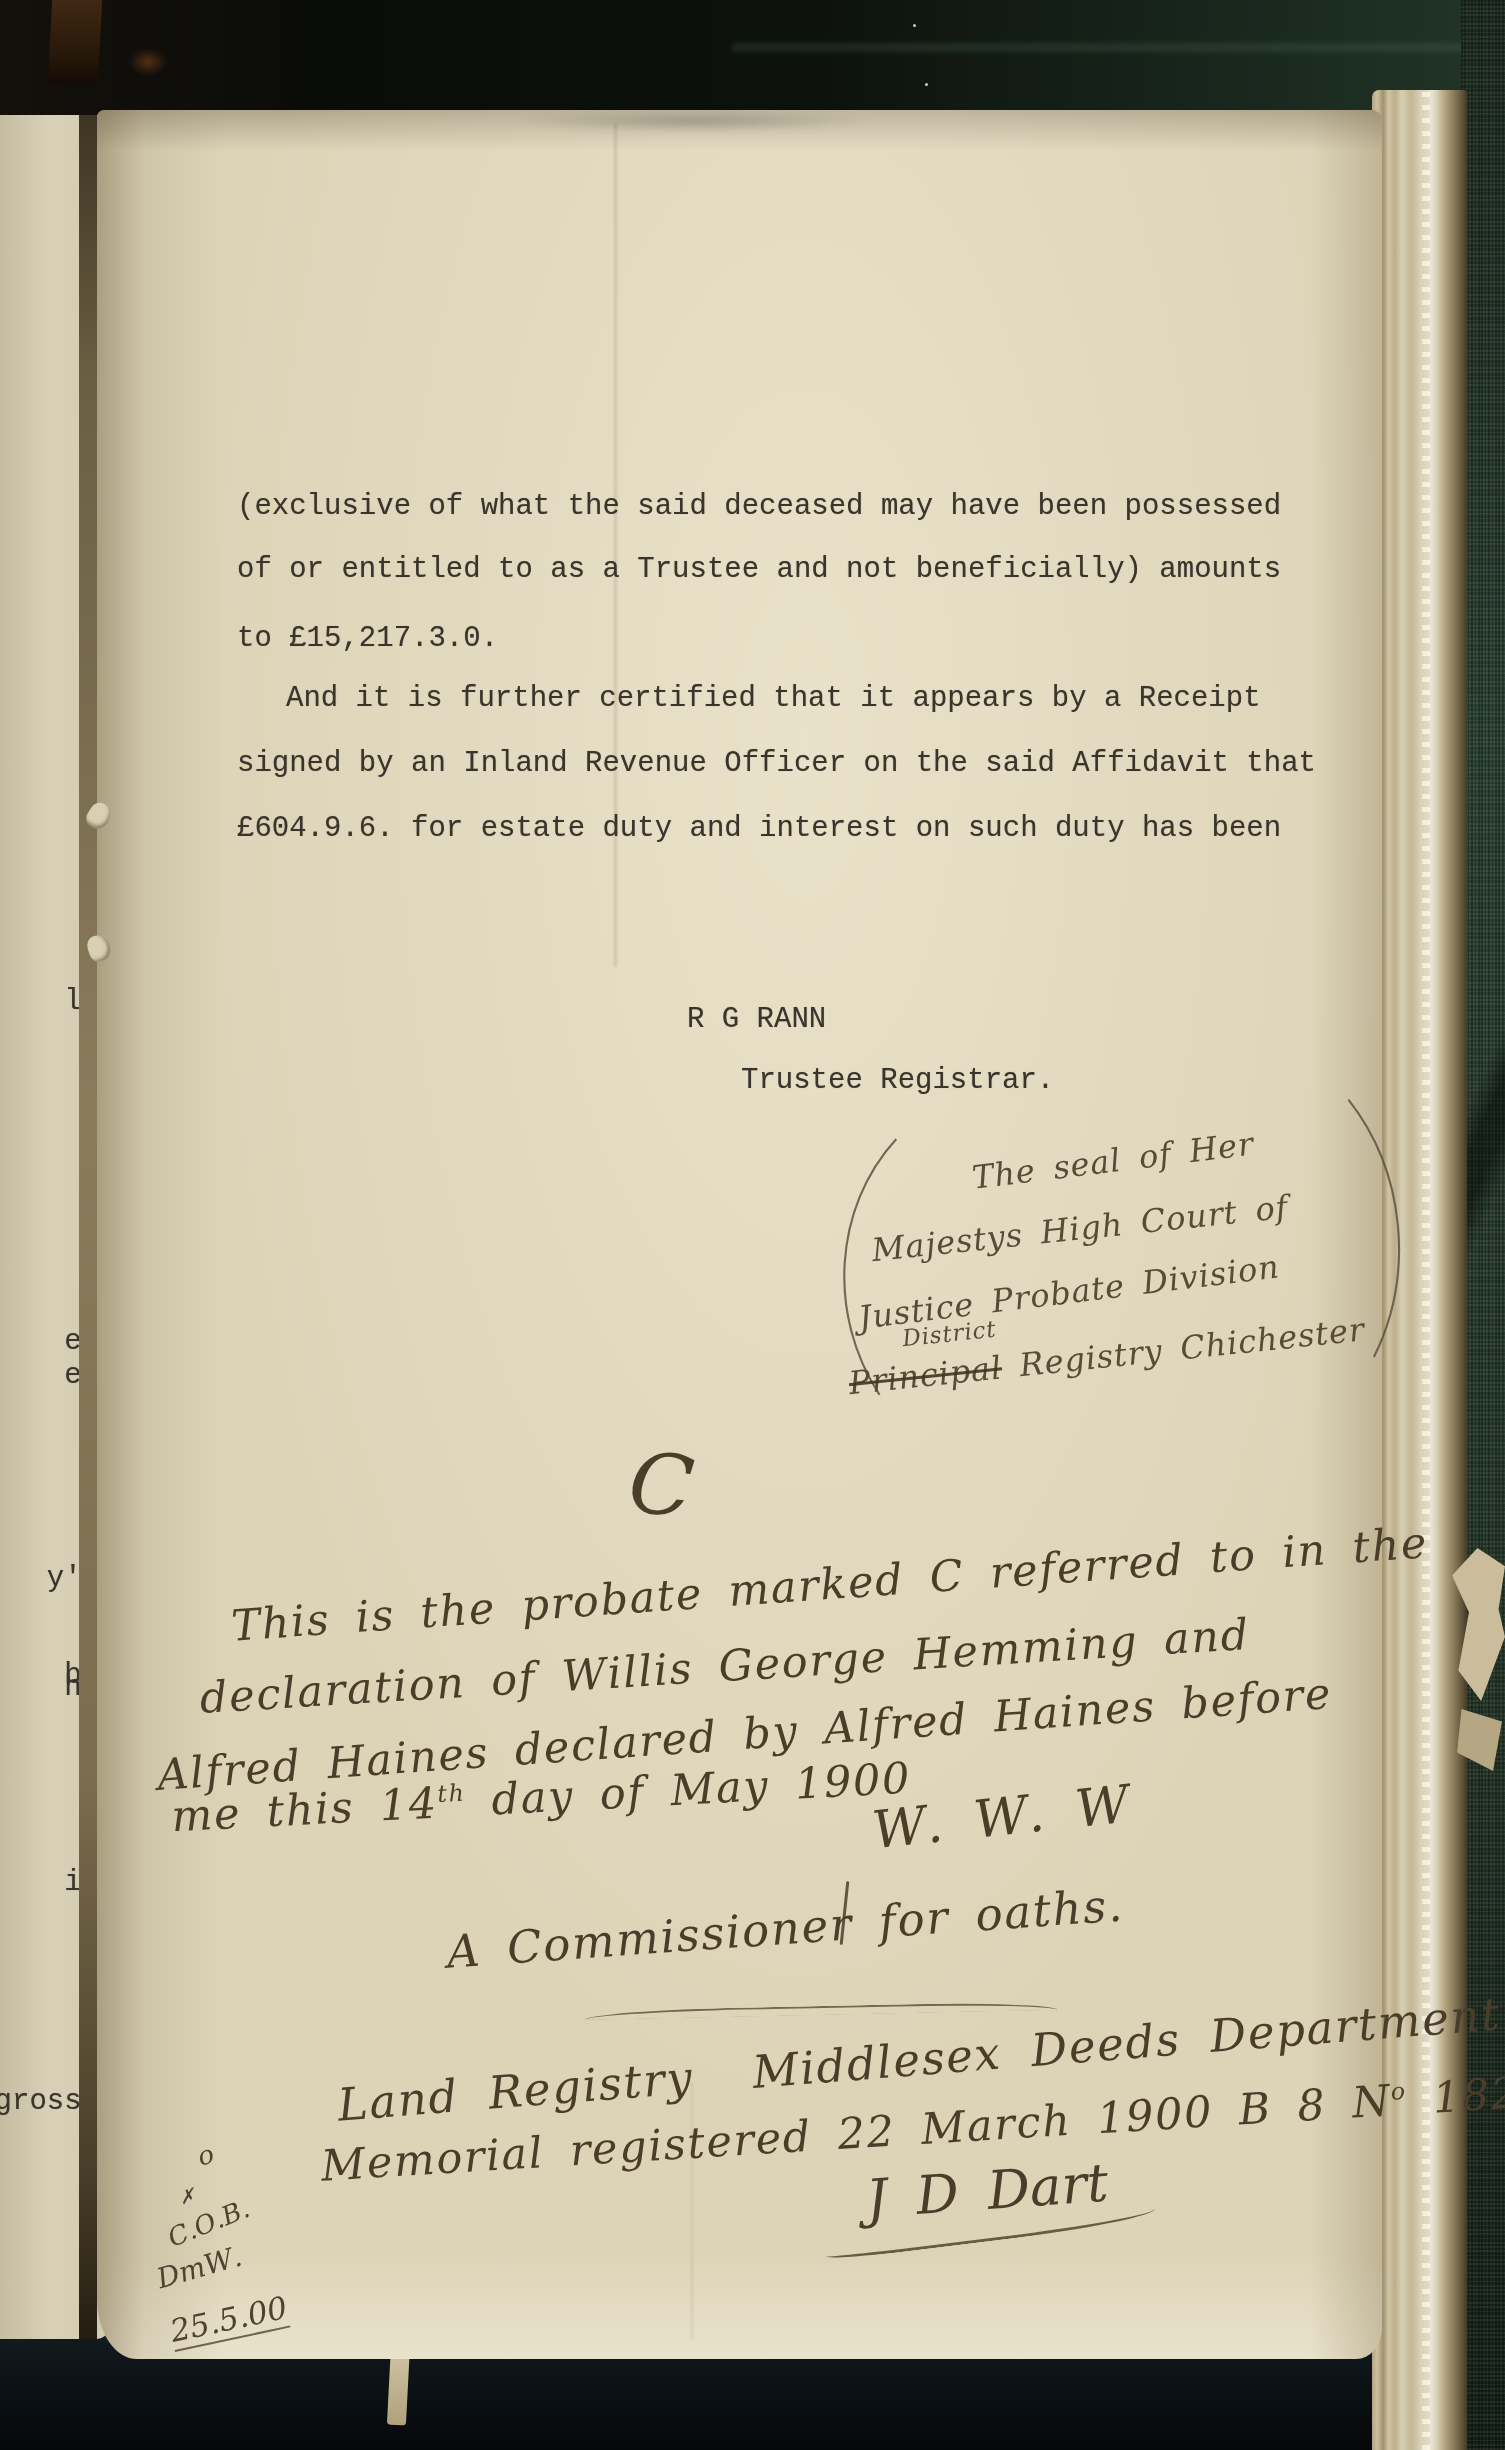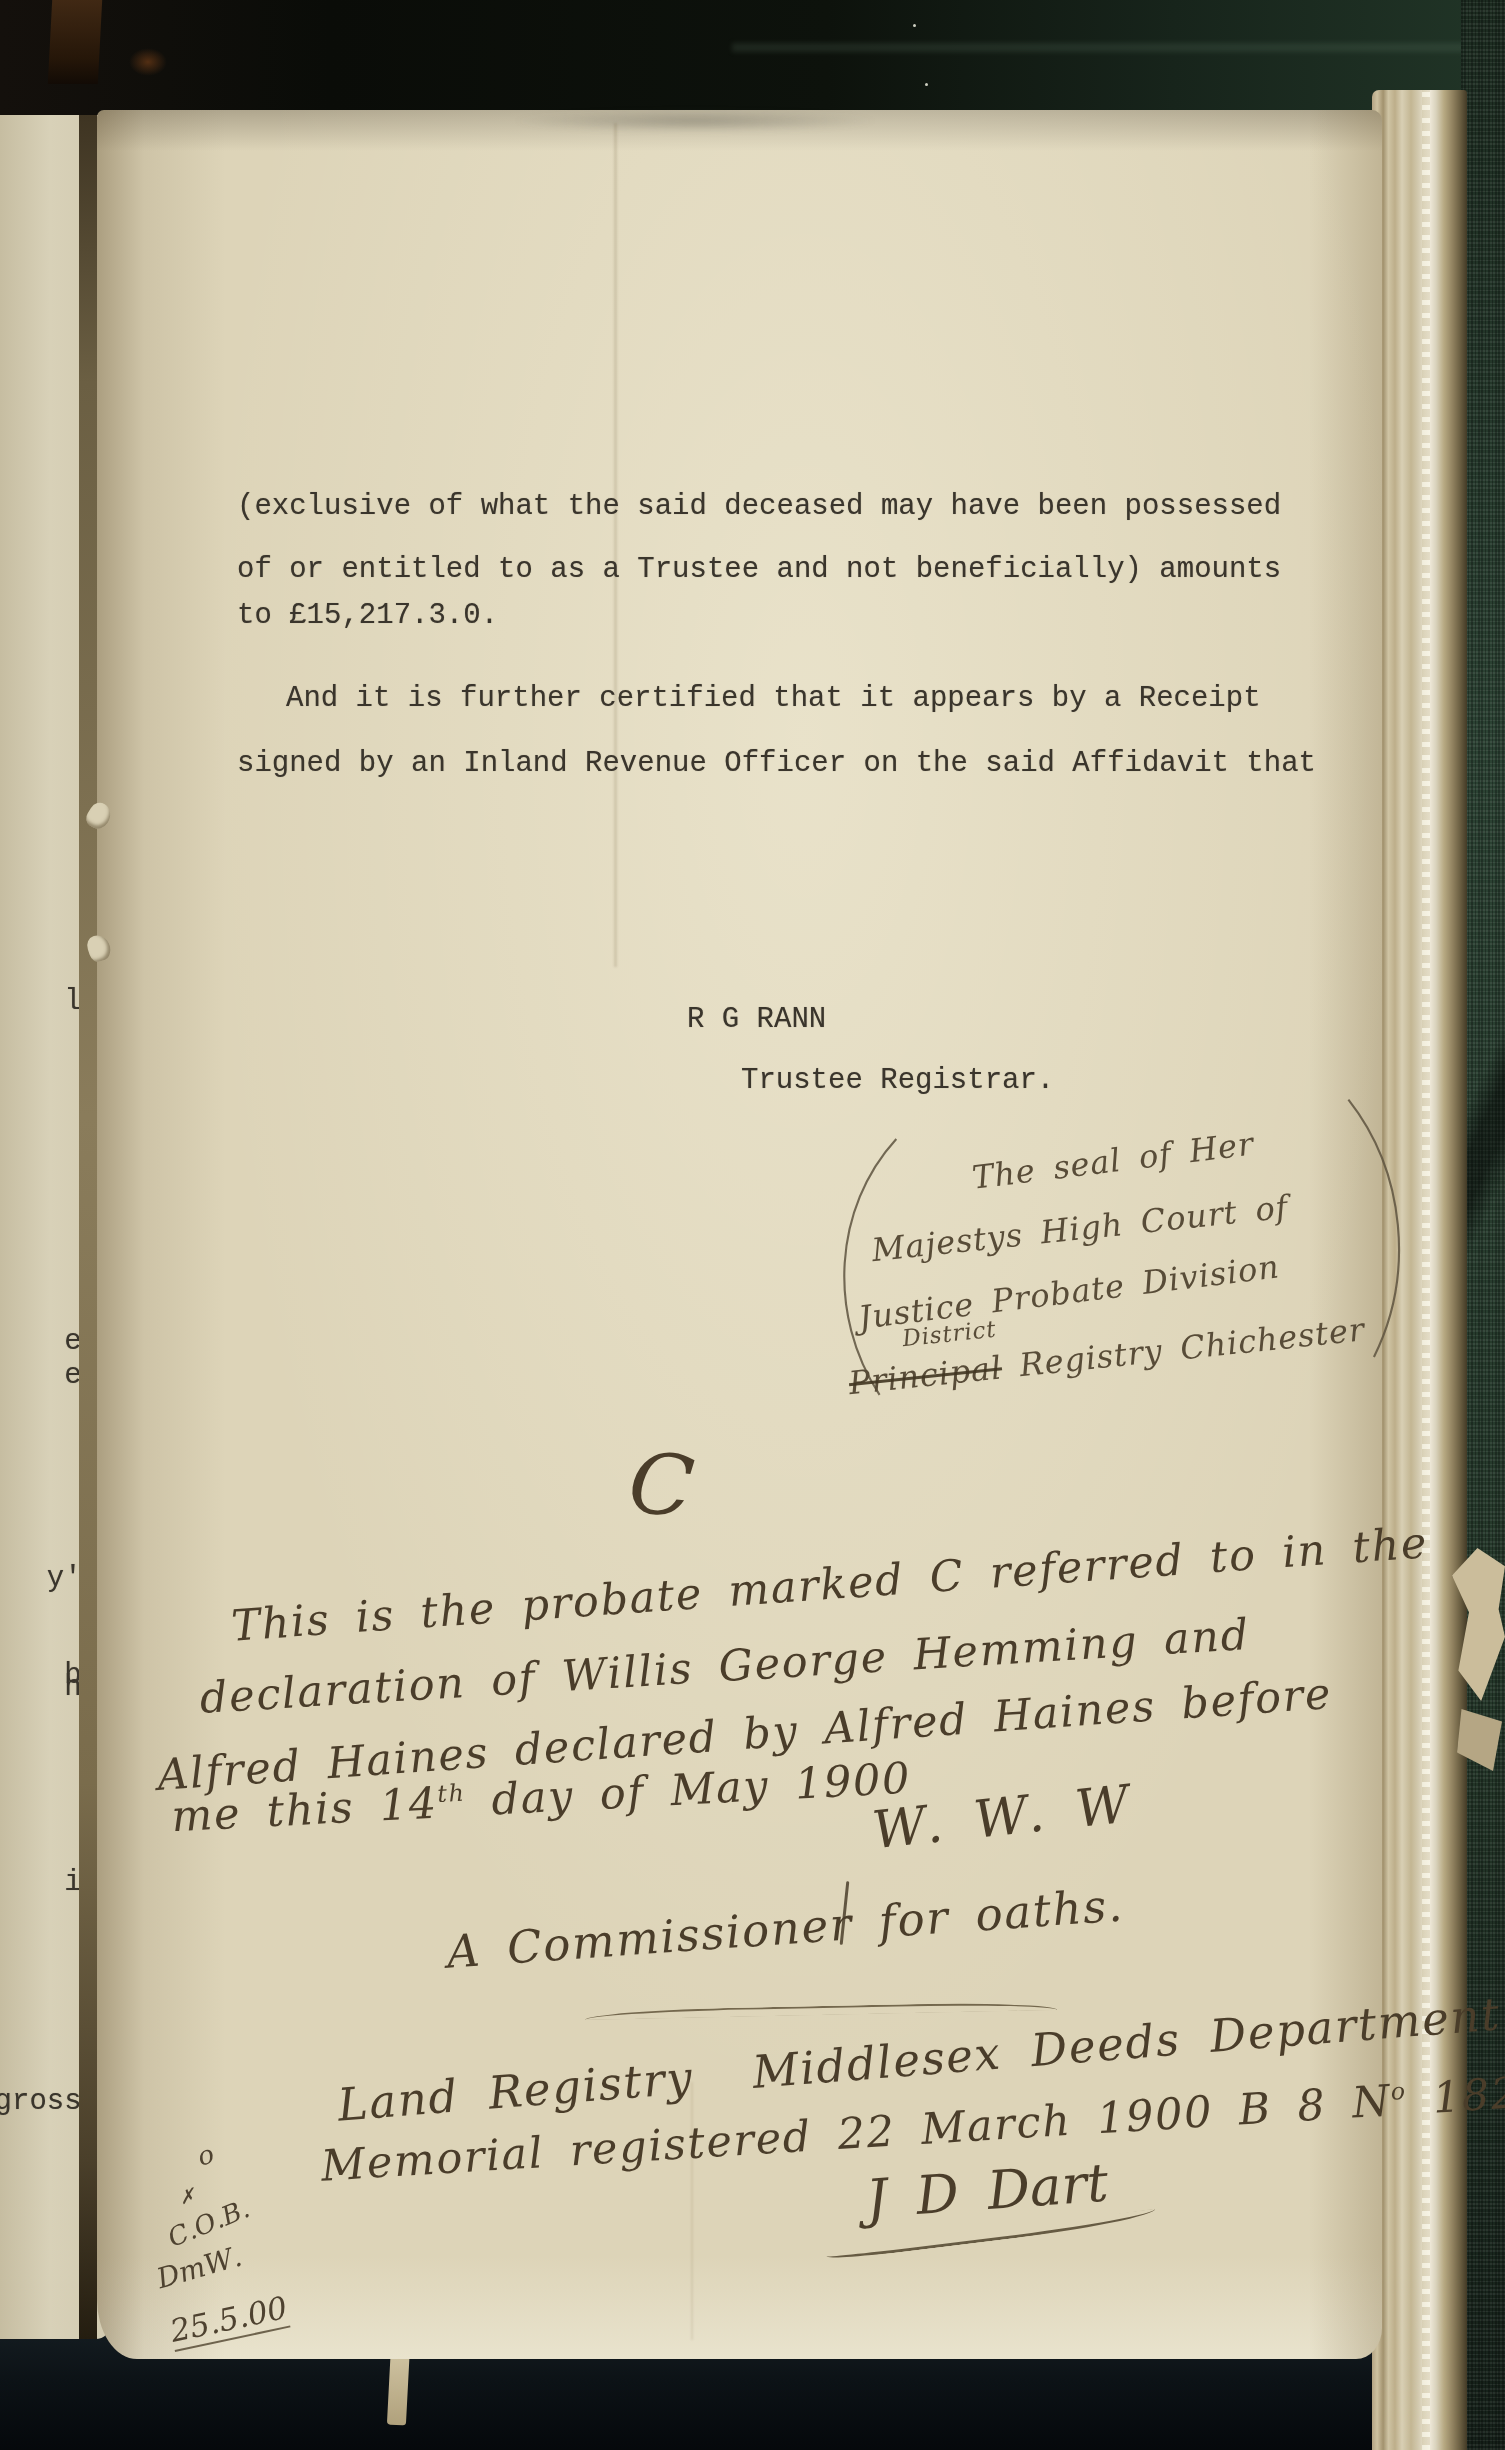--- a/index.html
+++ b/index.html
@@ -126,23 +126,24 @@
 
   <div class="abs main-page">
     <div class="abs smudge"></div>
     <div class="abs crease" style="left:517px;top:13px;width:2.6px;height:844px"></div>
     <div class="abs crease" style="left:594px;top:1972px;width:1.7px;height:258px;opacity:.7"></div>
     <div class="abs tear" style="left:-8.6px;top:693px;transform:rotate(32deg)"></div>
     <div class="abs tear" style="left:-8.6px;top:825px;transform:rotate(-18deg)"></div>
 
     <div class="abs typed" style="left:140px;top:445px">of or entitled to as a Trustee and not beneficially) amounts</div>
     <div class="abs typed" style="left:140px;top:382px">(exclusive of what the said deceased may have been possessed</div>
-    <div class="abs typed" style="left:140px;top:491px">to £15,217.3.0.</div>
+    <div class="abs typed" style="left:140px;top:514px">to £15,217.3.0.</div>
     <div class="abs typed" style="left:189px;top:574px">And it is further certified that it appears by a Receipt</div>
     <div class="abs typed" style="left:140px;top:639px">signed by an Inland Revenue Officer on the said Affidavit that</div>
+    <div class="abs typed" style="left:140px;top:704px">£604.9.6. for estate duty and interest on such duty has been</div>
     <div class="abs typed" style="left:590px;top:895px">R G RANN</div>
     <div class="abs typed" style="left:644px;top:956px">Trustee Registrar.</div>
 
     <div class="abs seal">
       <svg width="594" height="284" viewBox="0 0 690 330">
         <path d="M105,22 C28,98 14,222 70,318" fill="none" stroke="#5e5340" stroke-width="2.5" opacity="0.85"></path>
         <path d="M632,4 C694,92 698,212 646,304" fill="none" stroke="#5e5340" stroke-width="2.5" opacity="0.85"></path>
       </svg>
       <div class="script" style="left:164px;top:36px;transform:rotate(-4deg)">The seal of Her</div>
       <div class="script" style="left:60px;top:102px;transform:rotate(-3deg)">Majestys High Court of</div>

